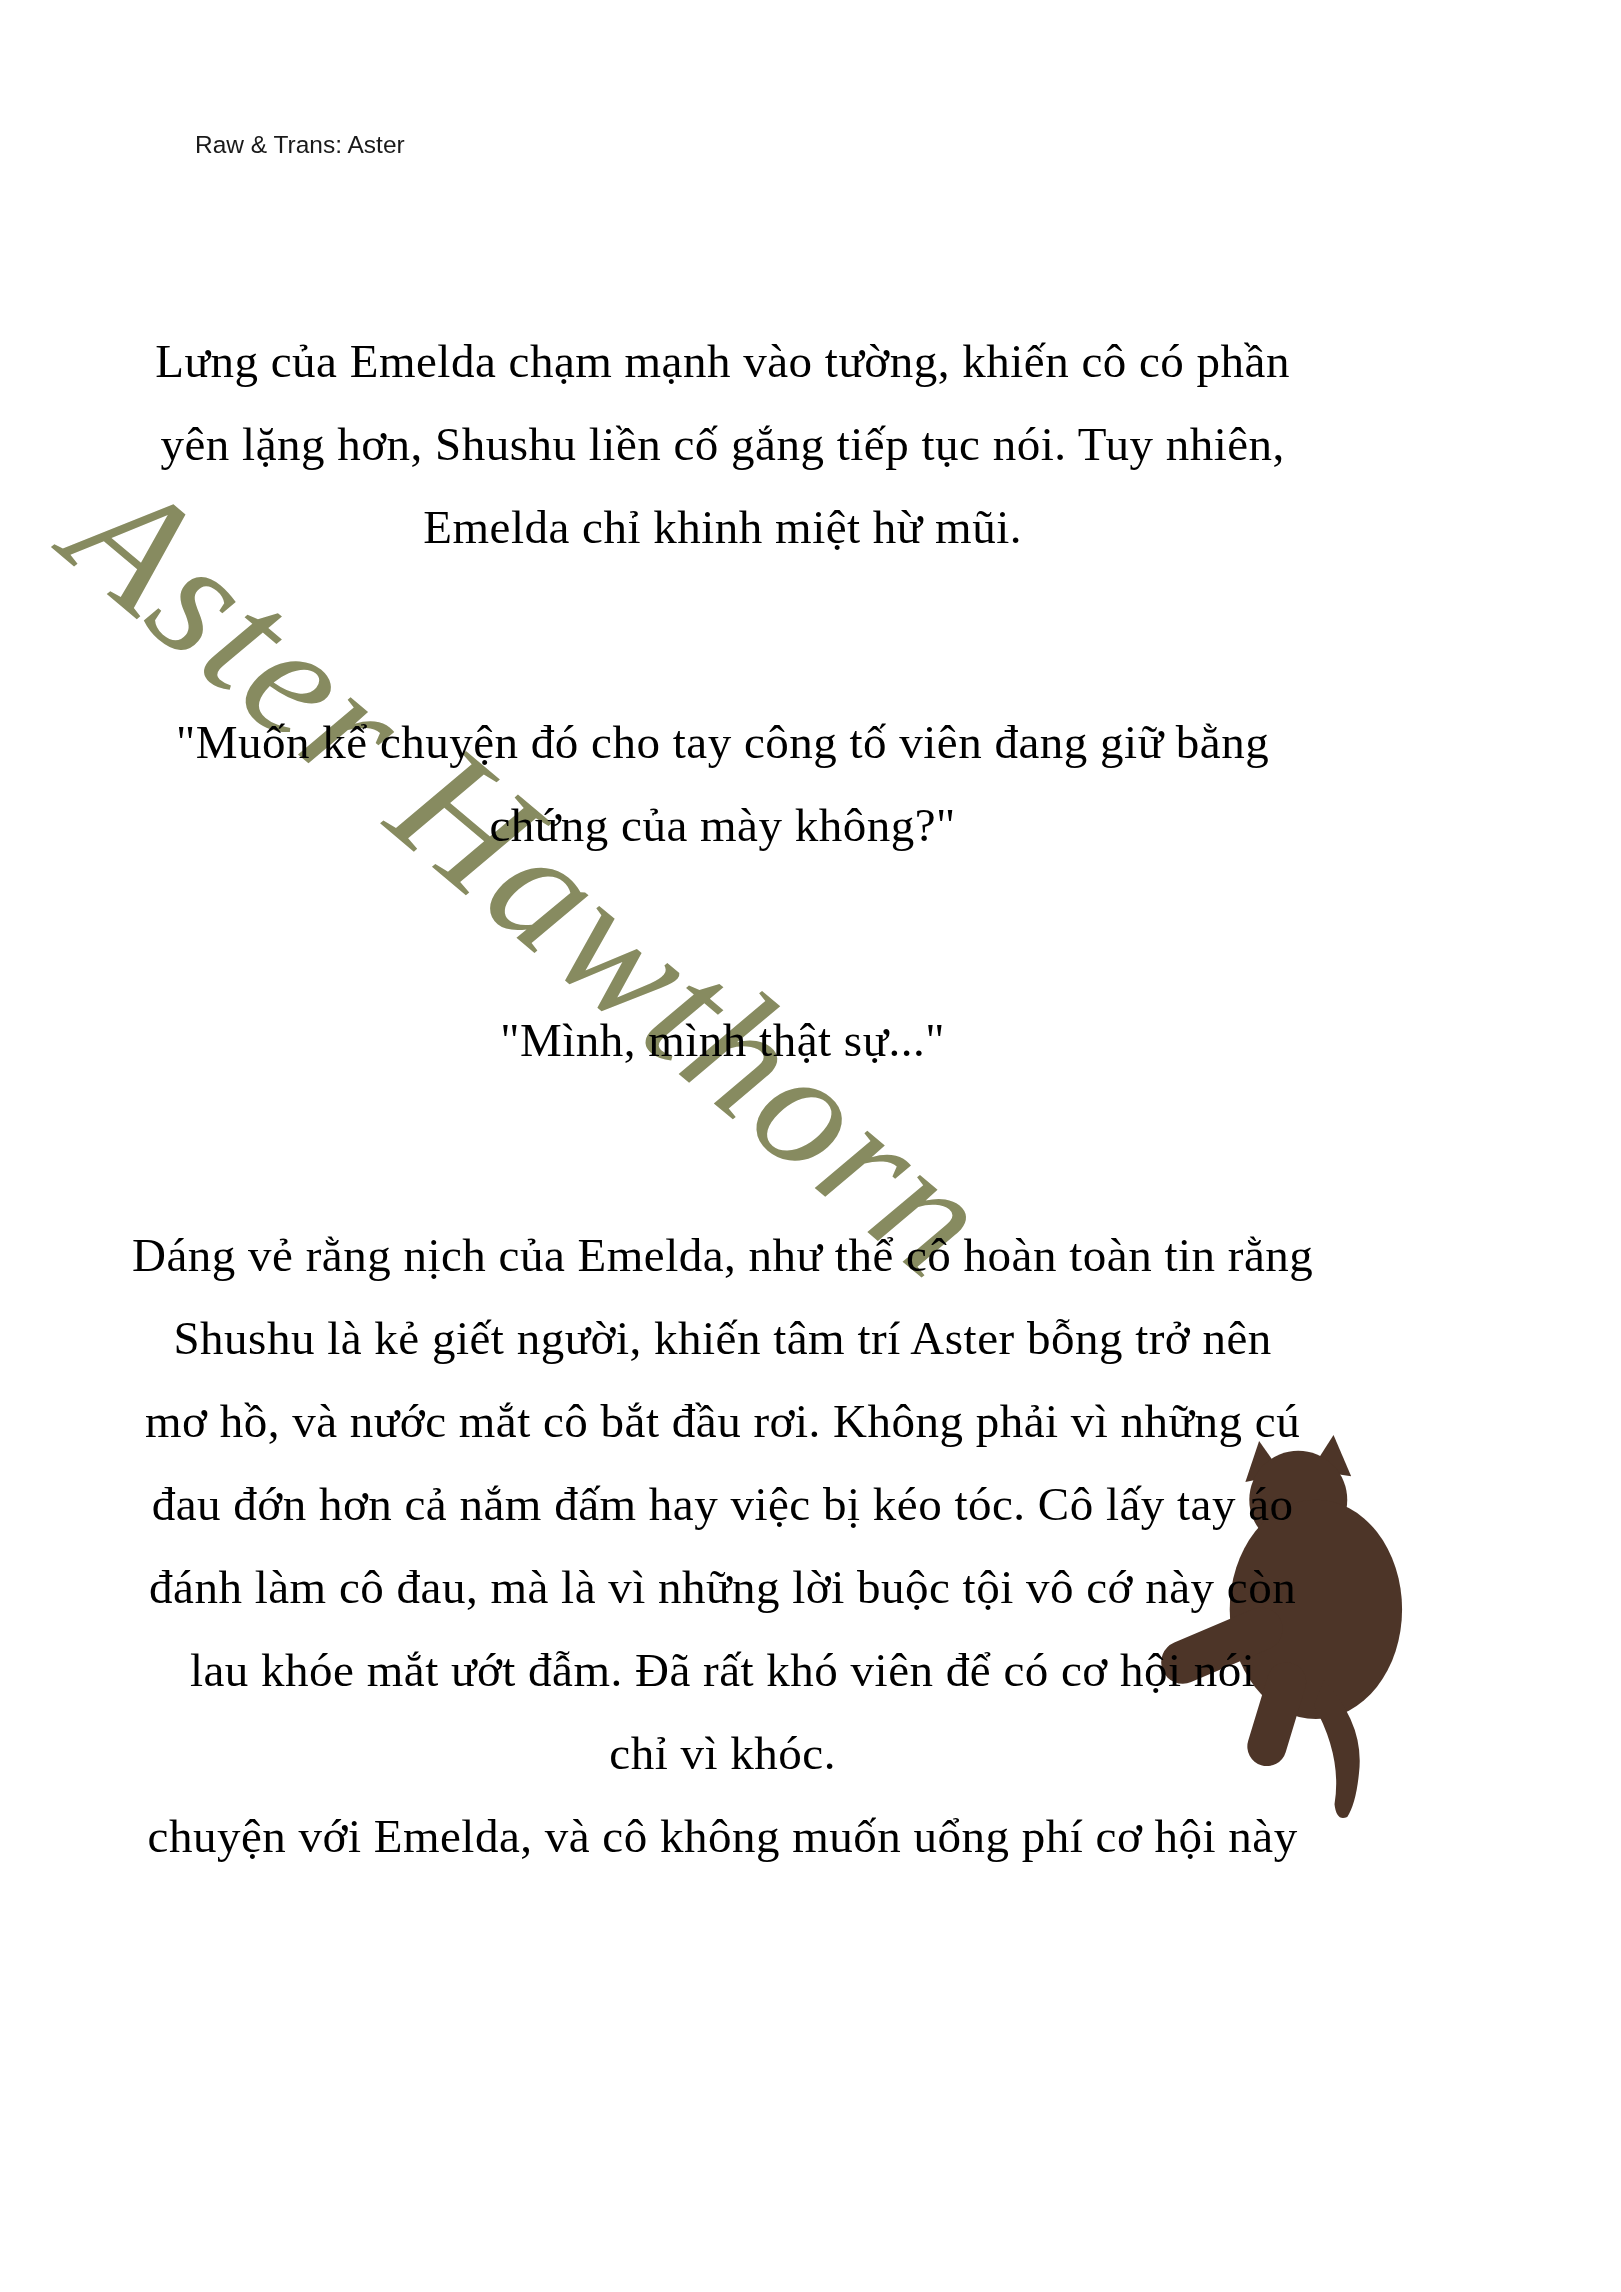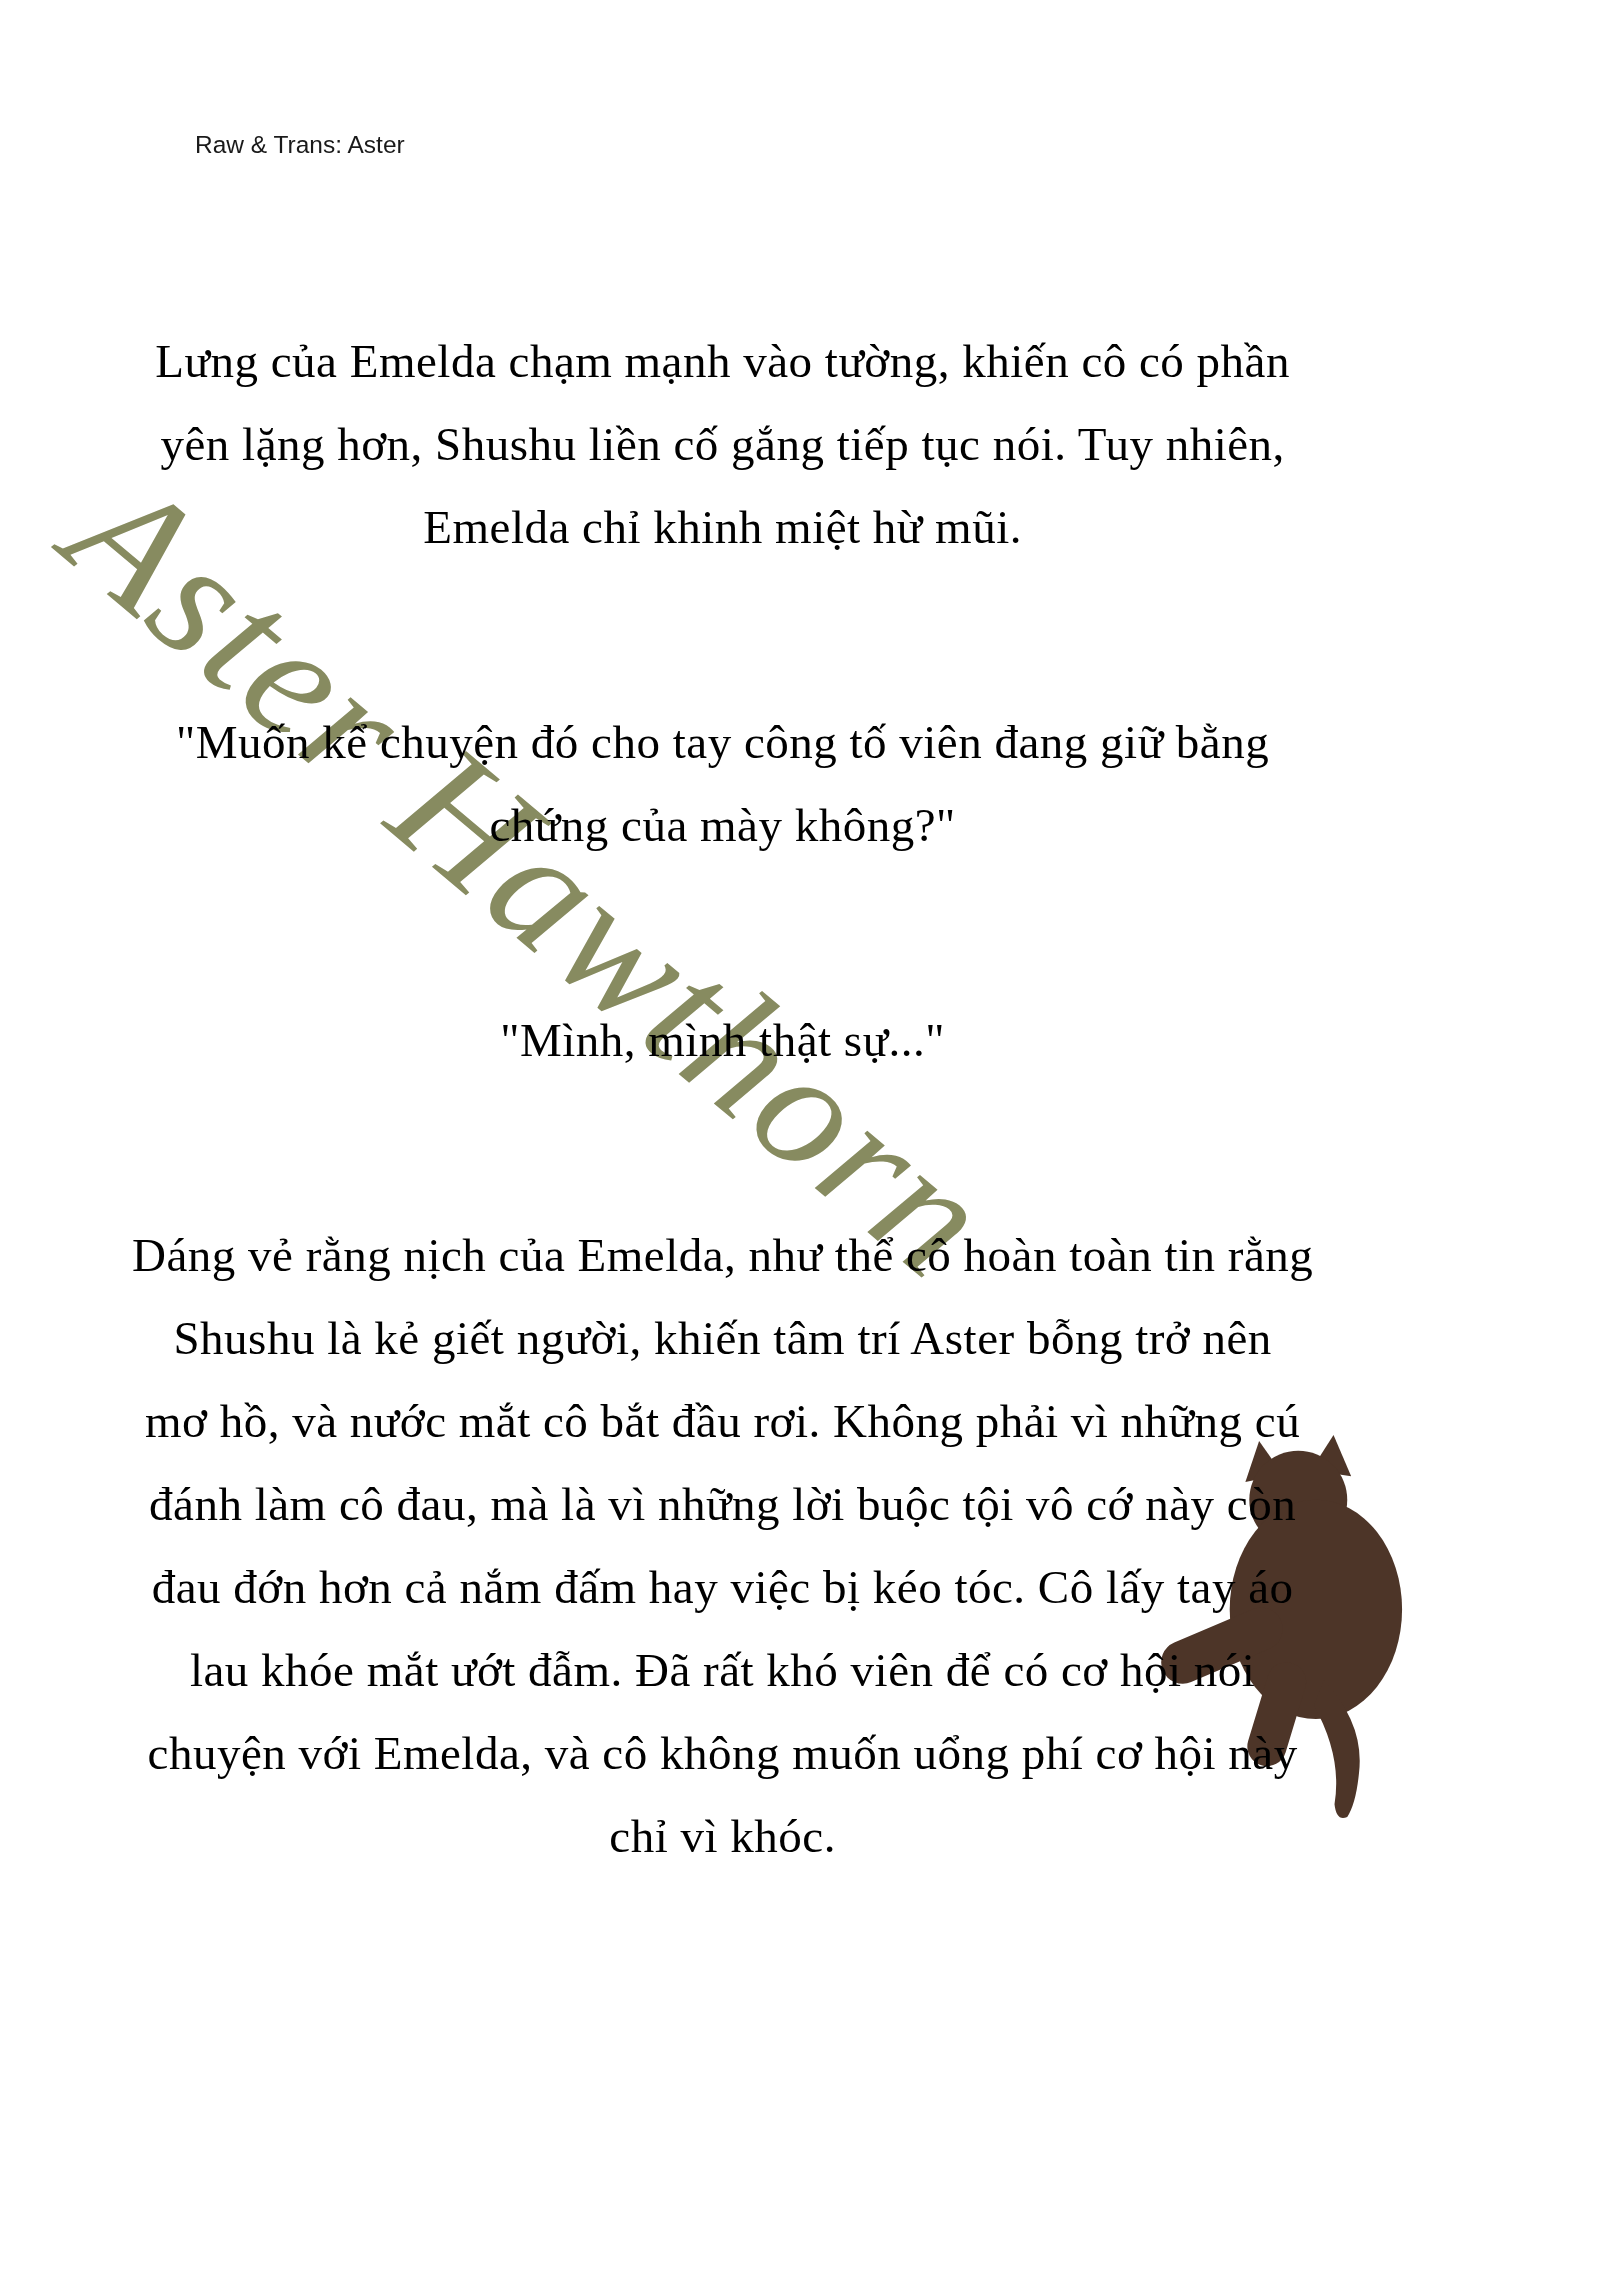--- a/index.html
+++ b/index.html
@@ -109,23 +109,23 @@
     </div>
 
     <div class="para">
       <div class="line">"Mình, mình thật sự..."</div>
     </div>
 
     <div class="para">
       <div class="line">Dáng vẻ rằng nịch của Emelda, như thể cô hoàn toàn tin rằng</div>
       <div class="line">Shushu là kẻ giết người, khiến tâm trí Aster bỗng trở nên</div>
       <div class="line">mơ hồ, và nước mắt cô bắt đầu rơi. Không phải vì những cú</div>
+      <div class="line">đau đớn hơn cả nắm đấm hay việc bị kéo tóc. Cô lấy tay áo</div>
       <div class="line">đánh làm cô đau, mà là vì những lời buộc tội vô cớ này còn</div>
-      <div class="line">đau đớn hơn cả nắm đấm hay việc bị kéo tóc. Cô lấy tay áo</div>
       <div class="line">lau khóe mắt ướt đẫm. Đã rất khó viên để có cơ hội nói</div>
+      <div class="line">chỉ vì khóc.</div>
       <div class="line">chuyện với Emelda, và cô không muốn uổng phí cơ hội này</div>
-      <div class="line">chỉ vì khóc.</div>
     </div>
 
   </div>
 
 </div>
 
 
 </body></html>

